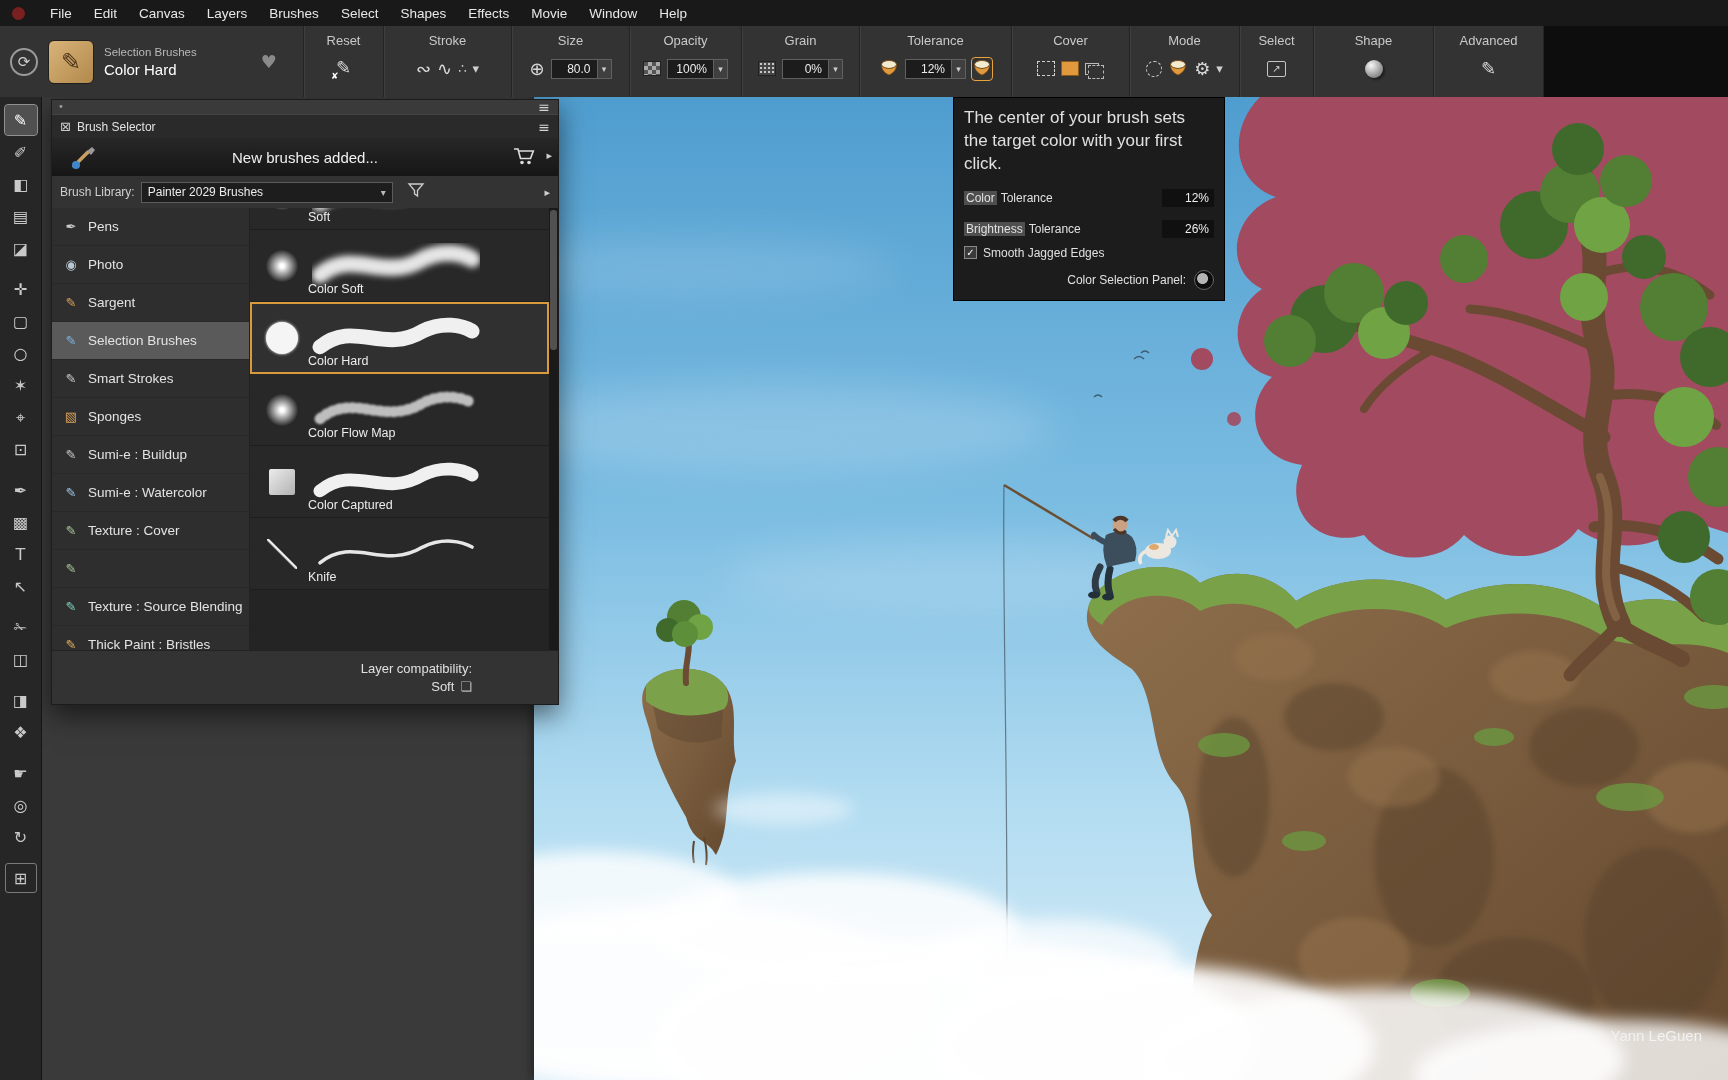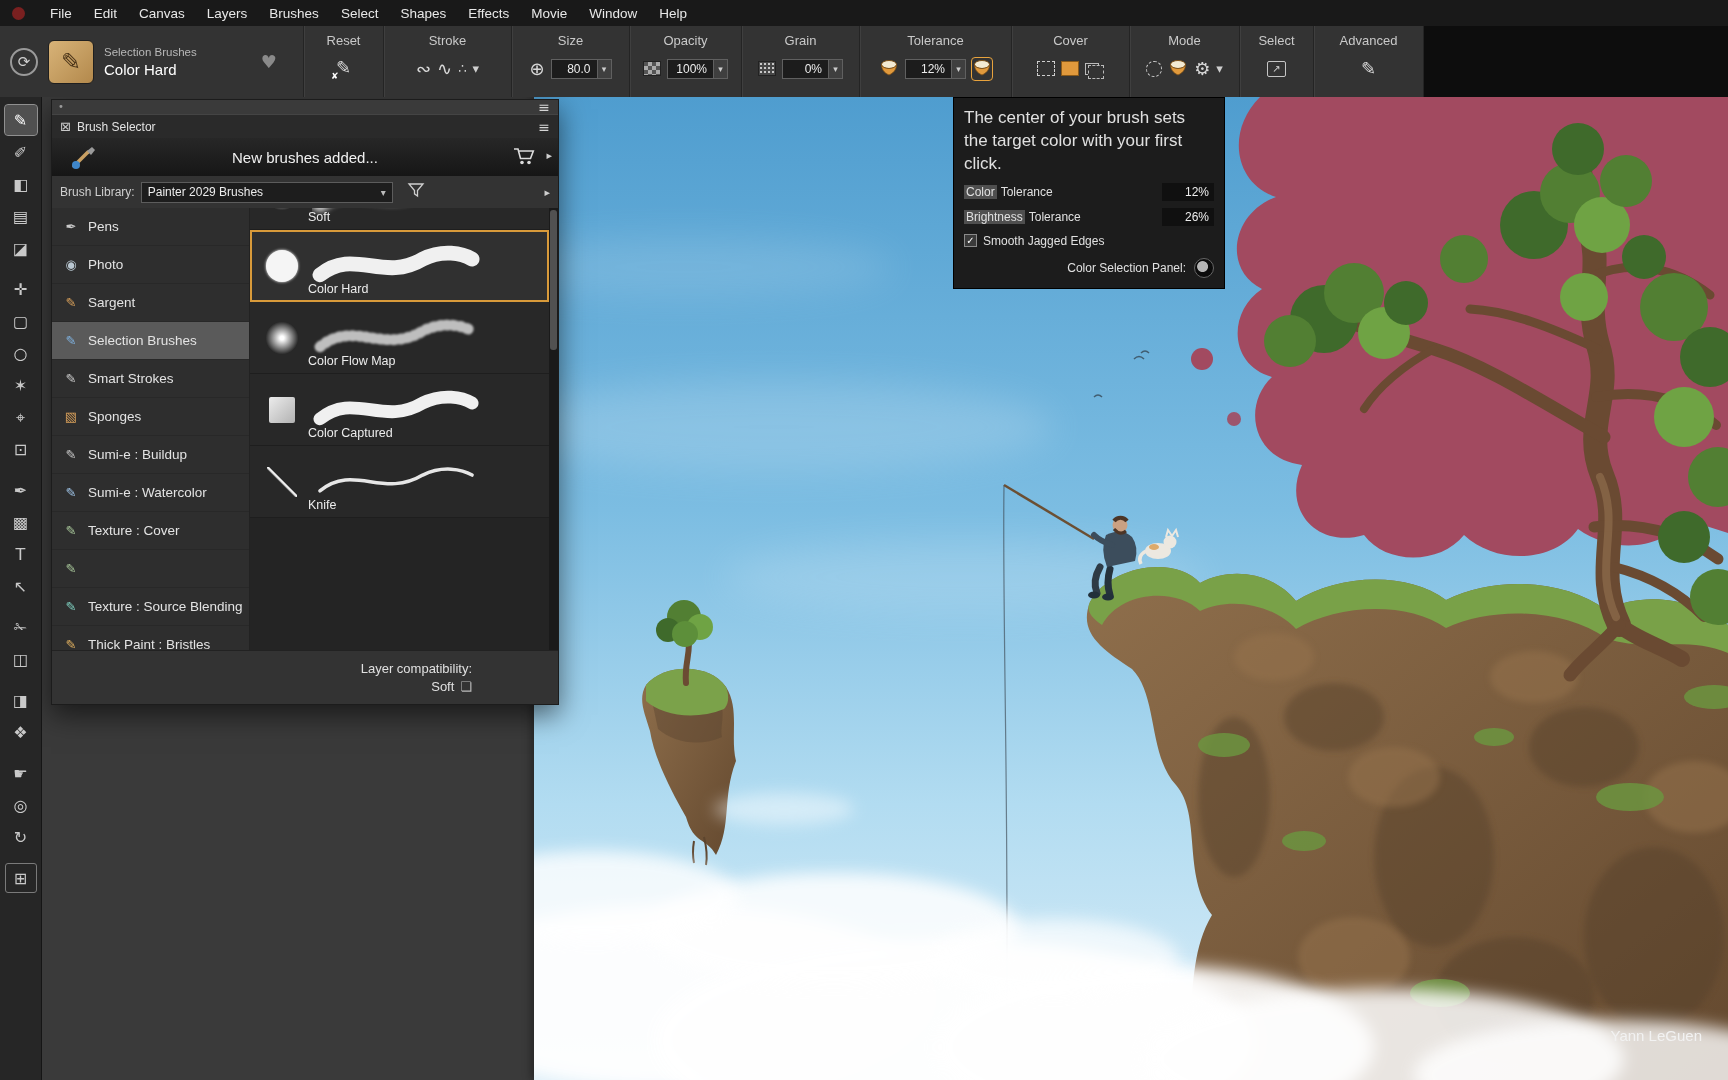--- a/index.html
+++ b/index.html
@@ -124,21 +124,21 @@
   .panel-footer { height:54px; border-top:1px solid #222; background:#333; display:flex; flex-direction:column;
     align-items:flex-end; justify-content:center; padding-right:86px; gap:3px; flex:none; }
   .pf-label { font-size:13px; color:#e0e0e0; }
   .pf-value { font-size:13px; color:#e0e0e0; display:flex; align-items:center; gap:6px; }
   .pf-value .icon { color:#b9b9b9; font-size:13px; }
 
   
   .tooltip { position:absolute; left:953px; top:97px; width:272px; background:#1c1c1c; border:1px solid #000;
     z-index:25; padding:9px 10px 10px; color:#e0e0e0; }
   .tt-msg { font-size:17px; line-height:1.35; width:248px; }
-  .tt-row { display:flex; align-items:center; margin-top:7px; font-size:12px; }
+  .tt-row { display:flex; align-items:center; margin-top:13px; font-size:12px; }
   .tt-hl { background:#4f4f4f; padding:0 2px; }
   .tt-rest { margin-left:4px; }
   .tt-val { margin-left:auto; min-width:52px; background:#101010; color:#eee; font-size:12px;
     text-align:right; padding:2px 5px; }
   .tt-check-row { display:flex; align-items:center; gap:6px; margin-top:8px; font-size:12px; }
   .cb { width:13px; height:13px; background:#3a3a3a; border:1px solid #8a8a8a; color:#fff; font-size:10px;
     line-height:12px; text-align:center; }
   .tt-panel-row { display:flex; align-items:center; justify-content:flex-end; gap:8px; margin-top:10px; font-size:12px; }
   .swatch { width:20px; height:20px; border-radius:50%; background:#0c0c0c; border:1px solid #666;
     background-image:radial-gradient(circle at 42% 42%,#b5b5b5 0 34%,transparent 40%); }
@@ -284,20 +284,26 @@
 
     <div class="section w-select">
       <div class="sec-label">Select</div>
       <div class="sec-controls">
         <div class="sel-ic">
             <span class="icon">↗</span>
           </div>
       </div>
     </div>
 
+    <div class="section w-shape">
+      <div class="sec-label">Shape</div>
+      <div class="sec-controls">
+        <div class="sphere"></div>
+      </div>
+    </div>
 
     <div class="section w-advanced">
       <div class="sec-label">Advanced</div>
       <div class="sec-controls">
         <span class="glyph-ic icon">✎</span>
       </div>
     </div>
 
     <div class="propbar-end"></div>
   </div>
@@ -581,20 +587,29 @@
         <div class="variants">
           <div class="variant v-soft">
             <div class="vthumb">
                 <div class="dab-soft"></div>
               </div>
             <svg class="vstroke" viewBox="0 0 170 46">
                 <path class="stk" d="M8,32 C42,4 72,40 112,16 C132,6 152,10 162,16"></path>
               </svg>
             <span class="vlabel">Soft</span>
           </div>
+          <div class="variant v-soft">
+            <div class="vthumb">
+                <div class="dab-soft"></div>
+              </div>
+            <svg class="vstroke" viewBox="0 0 170 46">
+                <path class="stk" d="M8,32 C42,4 72,40 112,16 C132,6 152,10 162,16"></path>
+              </svg>
+            <span class="vlabel">Color Soft</span>
+          </div>
           <div class="variant selected">
             <div class="vthumb">
                 <div class="dab-hard"></div>
               </div>
             <svg class="vstroke" viewBox="0 0 170 46">
                 <path class="stk" d="M8,32 C42,4 72,40 112,16 C132,6 152,10 162,16"></path>
               </svg>
             <span class="vlabel">Color Hard</span>
           </div>
           <div class="variant v-flow">

